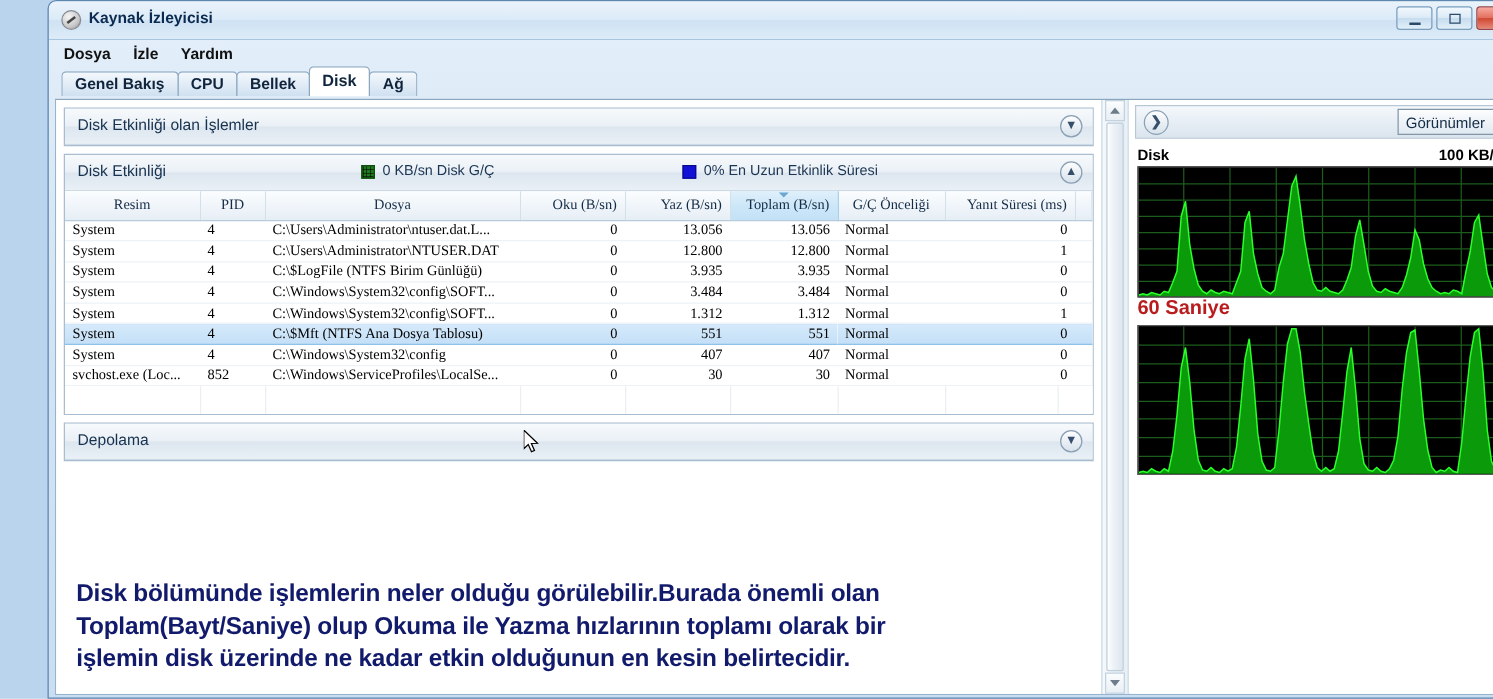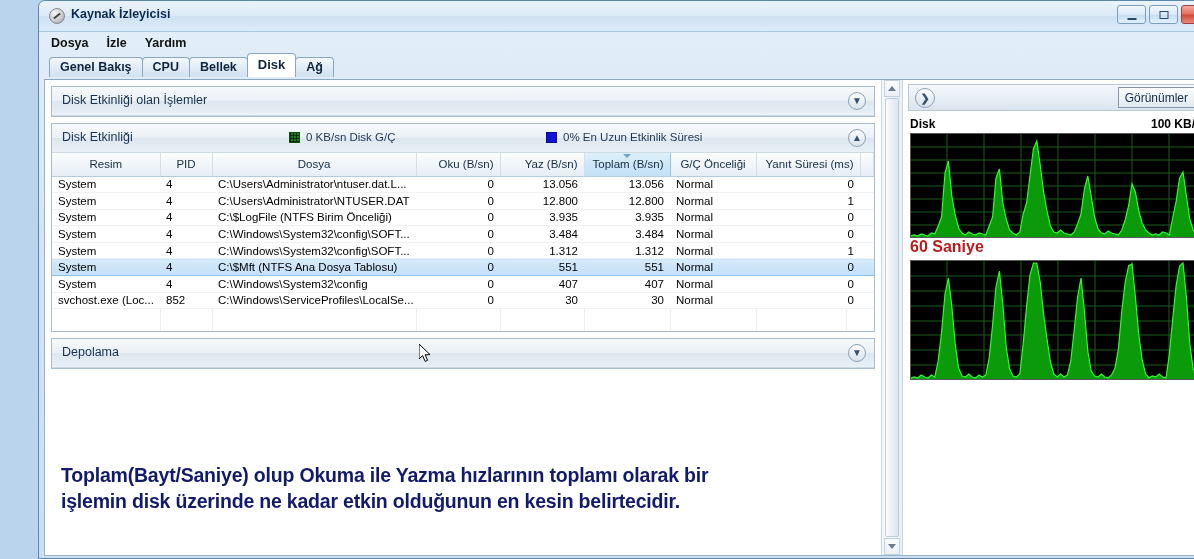--- a/index.html
+++ b/index.html
@@ -143,21 +143,21 @@
   }
   table.dt td{
     height:16.6px;padding:0 6px;box-sizing:border-box;
     border-bottom:1px solid #eef2f6;white-space:nowrap;overflow:hidden;
   }
   table.dt td.num{text-align:right;}
   tr.sel td{
     background:linear-gradient(to bottom,#d6eafb,#c3dff7);
     border-top:1px solid #8fc2e8;border-bottom:1px solid #8fc2e8;
   }
-  .grid-area{position:relative;background:#fff;}
+  .grid-area{position:relative;background:#fff;font-family:Liberation Serif, serif;}
   .vline{position:absolute;top:0;bottom:0;width:1px;background:#eceff2;}
 
   
   .cursor{position:absolute;left:374px;top:264px;width:14px;height:20px;z-index:40;pointer-events:none;}
 
   
   .annot{
     position:absolute;left:16px;top:382px;width:800px;
     font-family:"Liberation Sans",sans-serif;
     font-size:19.5px;font-weight:bold;color:#121a6b;line-height:1.34;
@@ -337,21 +337,21 @@
                 <td class="num">0</td>
                 <td class="num">12.800</td>
                 <td class="num">12.800</td>
                 <td>Normal</td>
                 <td class="num">1</td>
                 <td></td>
               </tr>
               <tr>
                 <td>System</td>
                 <td>4</td>
-                <td>C:\$LogFile (NTFS Birim Önceliği)</td>
+                <td>C:\$LogFile (NTFS Birim Günlüğü)</td>
                 <td class="num">0</td>
                 <td class="num">3.935</td>
                 <td class="num">3.935</td>
                 <td>Normal</td>
                 <td class="num">0</td>
                 <td></td>
               </tr>
               <tr>
                 <td>System</td>
                 <td>4</td>
@@ -423,20 +423,21 @@
       </div>
 
       <div class="section">
         <div class="sec-head">
           <div class="sec-title">Depolama</div>
           <div class="chev">▼</div>
         </div>
       </div>
 
       <div class="annot">
+        <div>Disk bölümünde işlemlerin neler olduğu görülebilir.Burada önemli olan</div>
         <div>Toplam(Bayt/Saniye) olup Okuma ile Yazma hızlarının toplamı olarak bir</div>
         <div>işlemin disk üzerinde ne kadar etkin olduğunun en kesin belirtecidir.</div>
       </div>
 
       <svg class="cursor" viewBox="0 0 14 20">
         <polygon points="0,0 0,15 3.6,11.6 6.2,17.4 8.6,16.3 6.1,10.8 11,10.6" fill="#fff" stroke="#000" stroke-width="1"></polygon>
       </svg>
     </div>
 
     <div class="divider">

